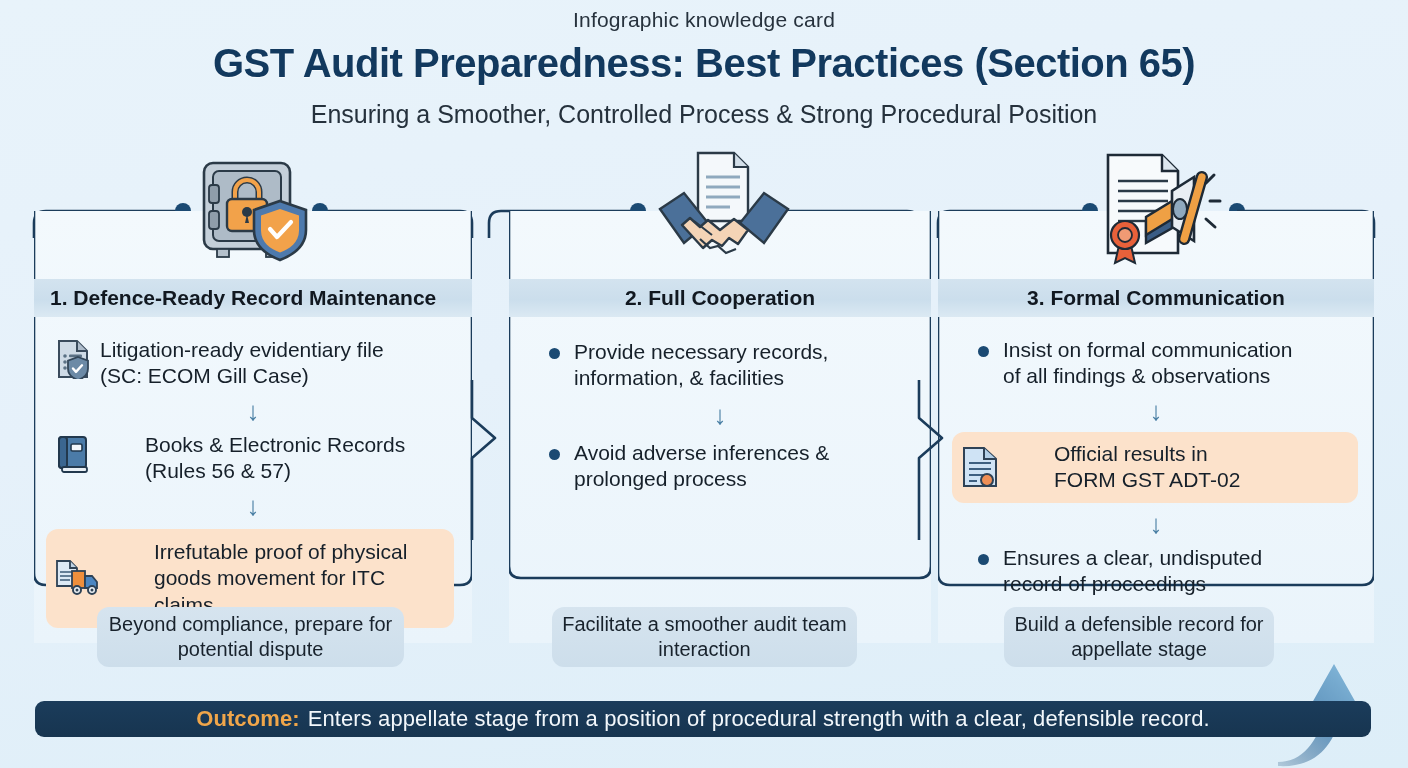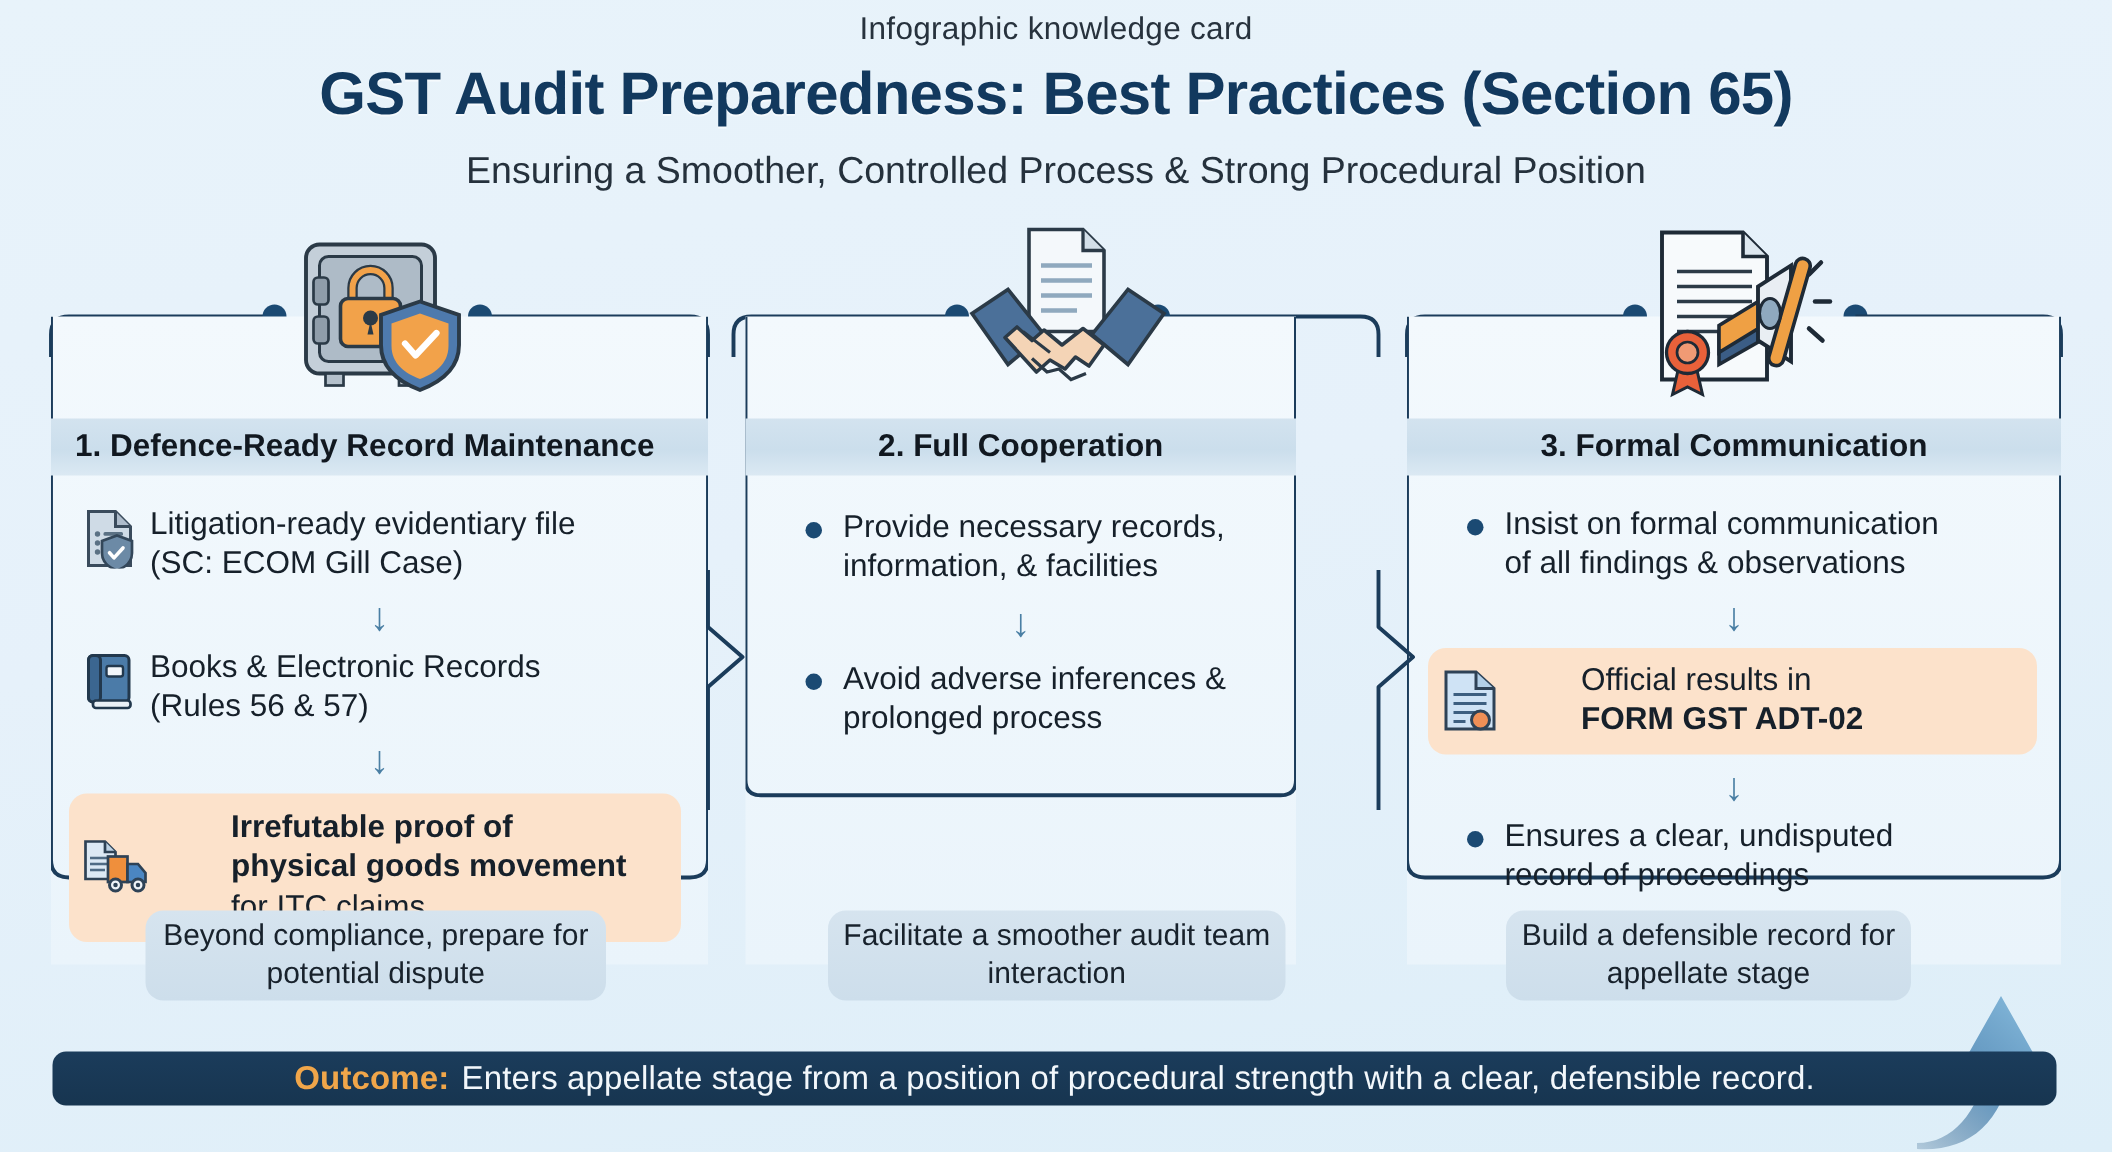--- a/index.html
+++ b/index.html
@@ -29,21 +29,21 @@
   
   .rail{position:absolute;left:0;top:150px;width:1408px;height:90px;}
 
   
   .card{
     position:absolute;top:211px;height:432px;
     background:linear-gradient(180deg,#f3f9fd 0%,#eaf4fb 100%);
   }
   .card-clip{position:absolute;inset:0;}
   .card1{left:34px;width:438px;}
-  .card2{left:497px;width:367px;}
+  .card2{left:509px;width:422px;}
   .card3{left:938px;width:436px;}
 
   .card-band{
     position:absolute;left:0;width:100%;top:68px;height:38px;
     background:linear-gradient(180deg,#d3e3ef 0%,#cbdeec 55%,#dbe9f3 100%);
     display:flex;align-items:center;
   }
   .band-title{
     width:100%;font-size:21px;font-weight:bold;color:#111820;
   }
@@ -68,21 +68,21 @@
     width:11px;height:11px;border-radius:50%;background:#1b4a73;
     margin-top:9px;flex:0 0 11px;
   }
   .rowtext{font-size:21px;line-height:1.26;color:#16202a;}
   .arrowdown{width:100%;text-align:center;color:#4a7fa4;font-size:26px;line-height:1;}
 
   .hl{
     background:#fce2cb;border-radius:12px;display:flex;align-items:center;gap:44px;
   }
   .hl .rowtext{color:#16202a;}
-  .b{font-weight:bold;}
+  .b{font-weight:normal;}
 
   
   .tag{
     position:absolute;height:60px;border-radius:12px;
     background:linear-gradient(180deg,#d6e4ef 0%,#cddeeb 100%);
     display:flex;align-items:center;justify-content:center;text-align:center;
     font-size:20px;line-height:1.25;color:#18222c;
   }
   .tag1{left:97px;top:607px;width:307px;}
   .tag2{left:552px;top:607px;width:305px;}
@@ -181,21 +181,21 @@
           <path d="M17,29.5 l3,3.4 l6,-6.6" fill="none" stroke="#fff" stroke-width="2.4" stroke-linecap="round" stroke-linejoin="round"></path>
         </svg>
         <div class="rowtext">
           <span>Litigation-ready evidentiary file</span><br>
           <span>(SC: ECOM Gill Case)</span>
         </div>
       </div>
 
       <div class="arrowdown" style="padding-top:8px;">↓</div>
 
-      <div class="row" style="padding:8px 18px 0 22px;">
+      <div class="row" style="padding:8px 18px 0 22px;gap:45px;">
         <svg class="ic" width="34" height="40" viewBox="0 0 34 40" style="margin:2px 10px 0 0;">
           <rect x="3" y="3" width="27" height="31" rx="3" fill="#4b7ba8" stroke="#22384d" stroke-width="2"></rect>
           <rect x="3" y="3" width="8" height="31" rx="3" fill="#3b6690" stroke="#22384d" stroke-width="2"></rect>
           <rect x="15" y="10" width="11" height="7" rx="1.5" fill="#f2f6fa" stroke="#22384d" stroke-width="1.6"></rect>
           <rect x="6" y="33" width="25" height="5" rx="2" fill="#e9f0f6" stroke="#22384d" stroke-width="1.8"></rect>
         </svg>
         <div class="rowtext">
           <span>Books &amp; Electronic Records</span><br>
           <span>(Rules 56 &amp; 57)</span>
         </div>

